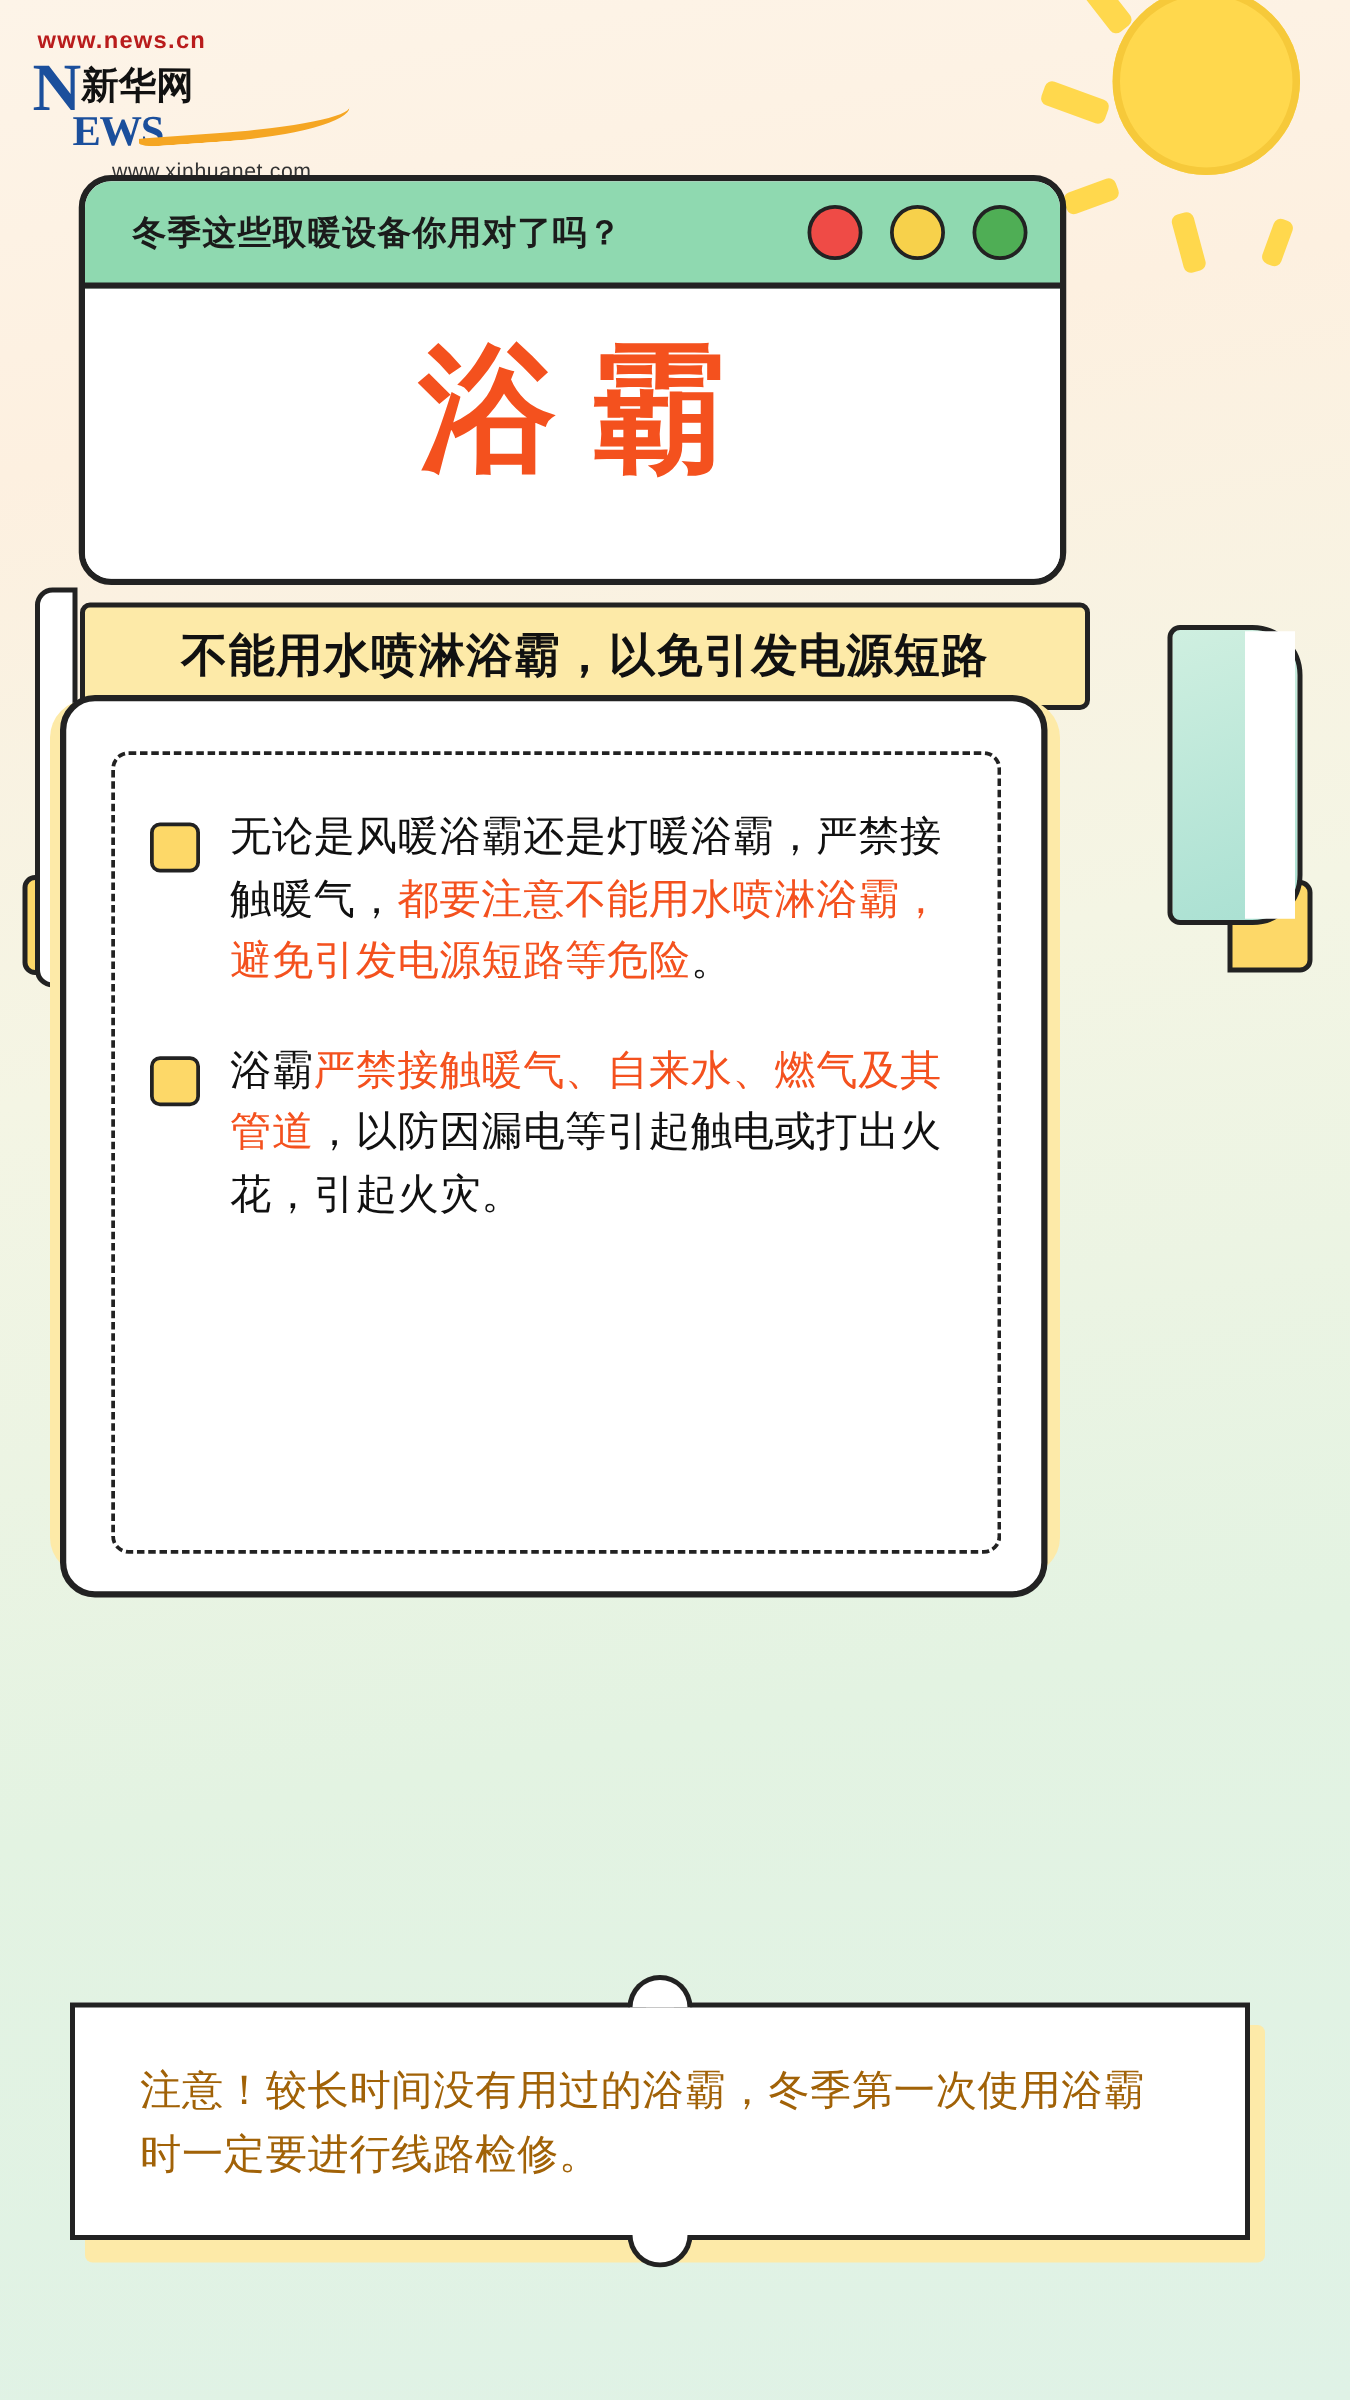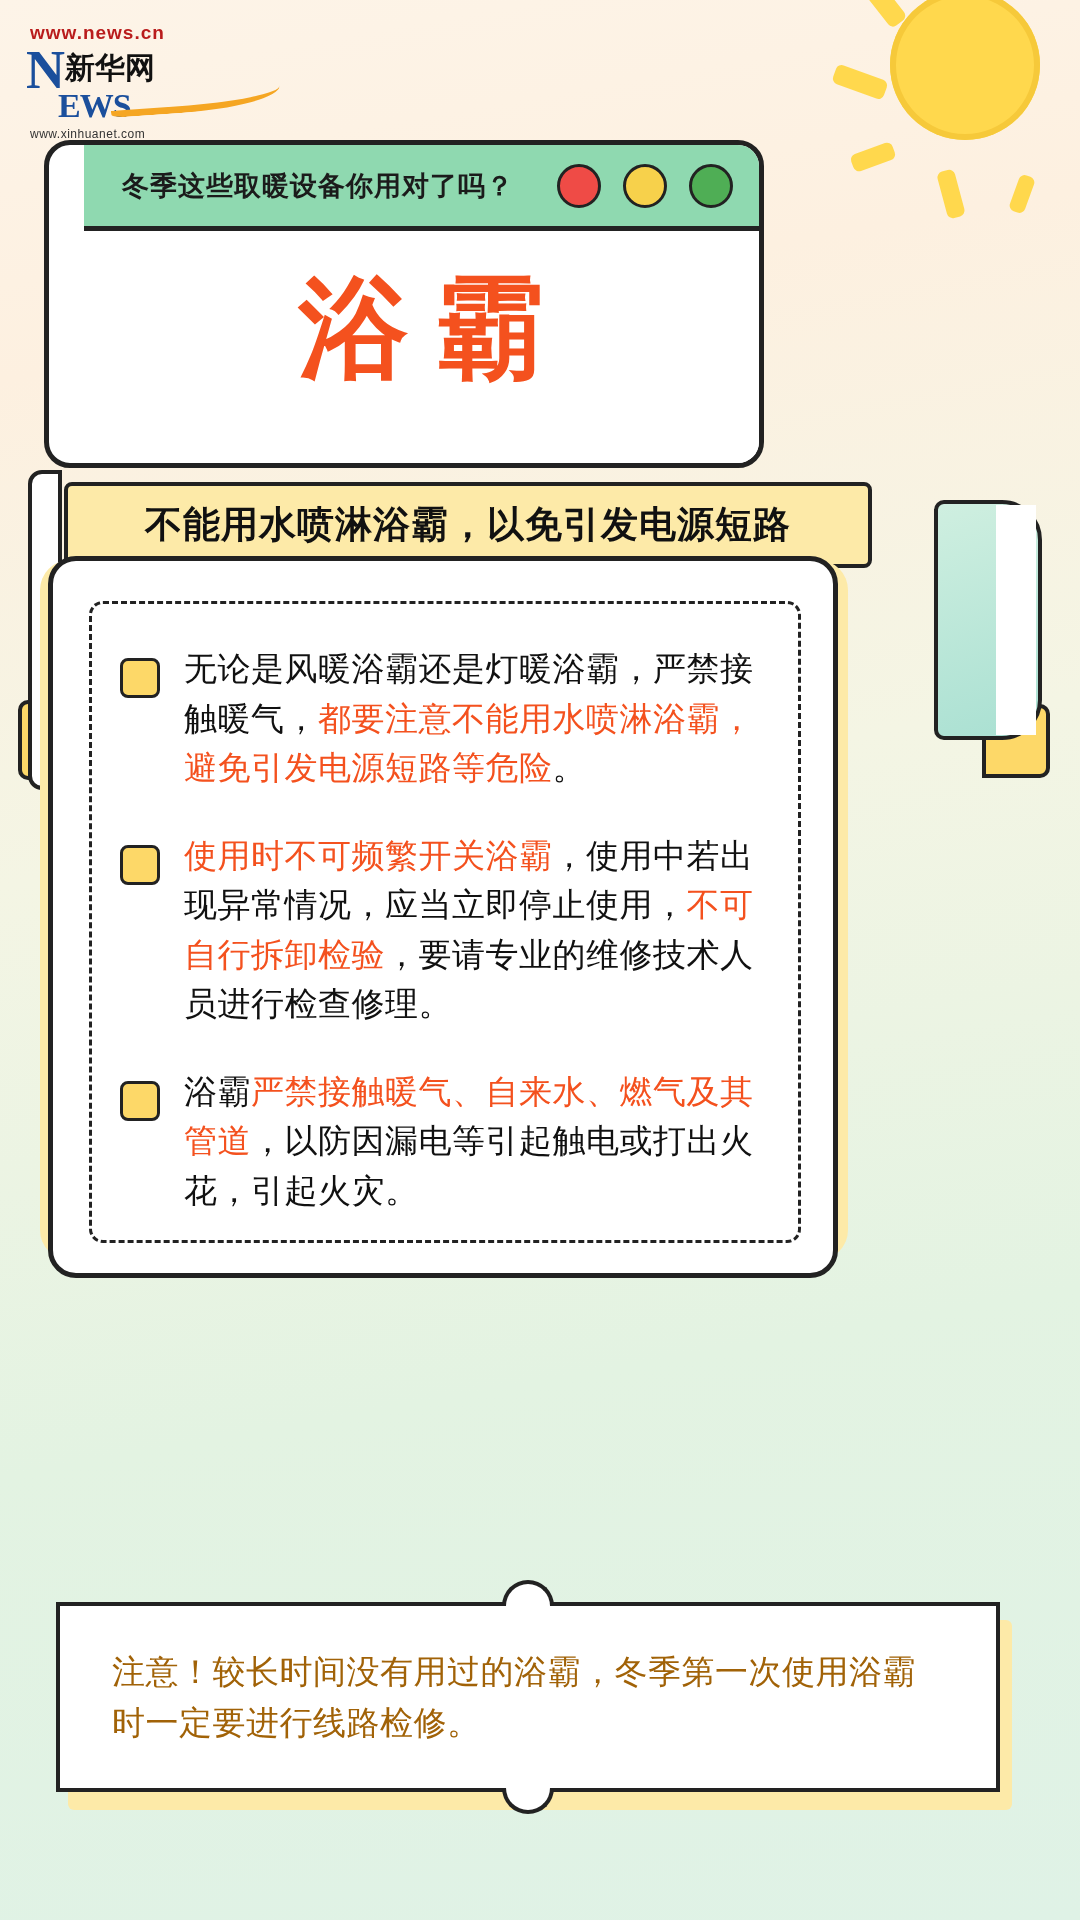--- a/index.html
+++ b/index.html
@@ -82,37 +82,37 @@
   }
   .logo-swoosh {
     position: absolute;
     left: 84px; top: 56px;
     width: 170px; height: 34px;
     border-bottom: 7px solid #f5a623;
     border-radius: 0 0 60% 10%;
     transform: rotate(-4deg);
   }
   .logo-sub {
-    font-size: 12px;
+    font-size: 17px;
     color: #333;
     margin-top: 2px;
-    margin-left: 4px;
+    margin-left: 17px;
     letter-spacing: 0.5px;
+    text-align: center;
   }
 
   
   .window-card {
     position: absolute;
-    top: 140px; left: 44px;
-    width: 720px;
+    top: 140px; left: 63px;
+    width: 790px;
     border: 5px solid #222;
     border-radius: 26px;
     background: #fff;
     overflow: hidden;
-    padding-left: 35px;
   }
   .title-bar {
     background: #8fd9b0;
     height: 86px;
     display: flex;
     align-items: center;
     padding: 0 26px 0 38px;
     border-bottom: 5px solid #222;
   }
   .title-bar-text {
@@ -344,24 +344,20 @@
 
 <div class="content-shadow"></div>
 <div class="content-card">
   <div class="dashed-box" id="tips-list">
       <div class="bullet-row">
         <div class="bullet-square"></div>
         <div class="bullet-text"><span>无论是风暖浴霸还是灯暖浴霸，严禁接触暖气，</span><span class="hl">都要注意不能用水喷淋浴霸，避免引发电源短路等危险</span><span>。</span></div>
       </div>
       <div class="bullet-row">
         <div class="bullet-square"></div>
-        <div class="bullet-text"><span class="hl">使用时不可频繁开关浴霸</span><span>，使用中若出现异常情况，应当立即停止使用，</span><span class="hl">不可自行拆卸检验</span><span>，要请专业的维修技术人员进行检查修理。</span></div>
-      </div>
-      <div class="bullet-row">
-        <div class="bullet-square"></div>
         <div class="bullet-text"><span>浴霸</span><span class="hl">严禁接触暖气、自来水、燃气及其管道</span><span>，以防因漏电等引起触电或打出火花，引起火灾。</span></div>
       </div>
     </div>
 </div>
 
 <div class="footer-shadow"></div>
 <div class="footer-note">
   <div class="notch notch-top"></div>
   <p>注意！较长时间没有用过的浴霸，冬季第一次使用浴霸时一定要进行线路检修。</p>
   <div class="notch notch-bottom"></div>

